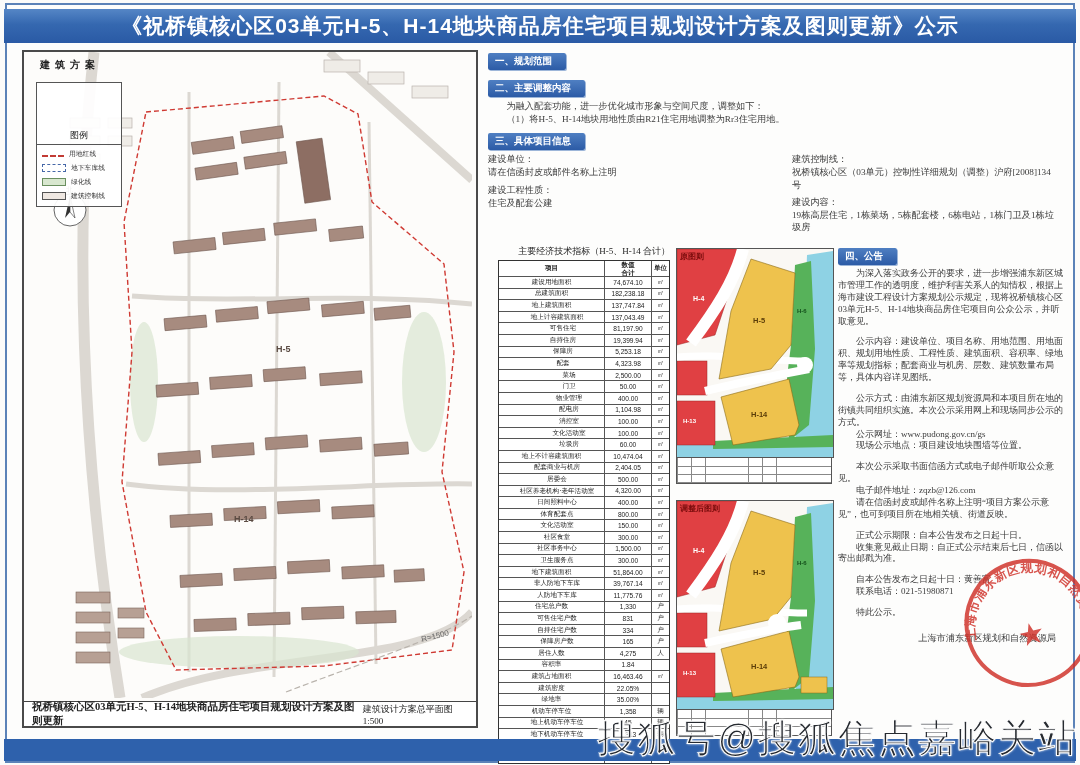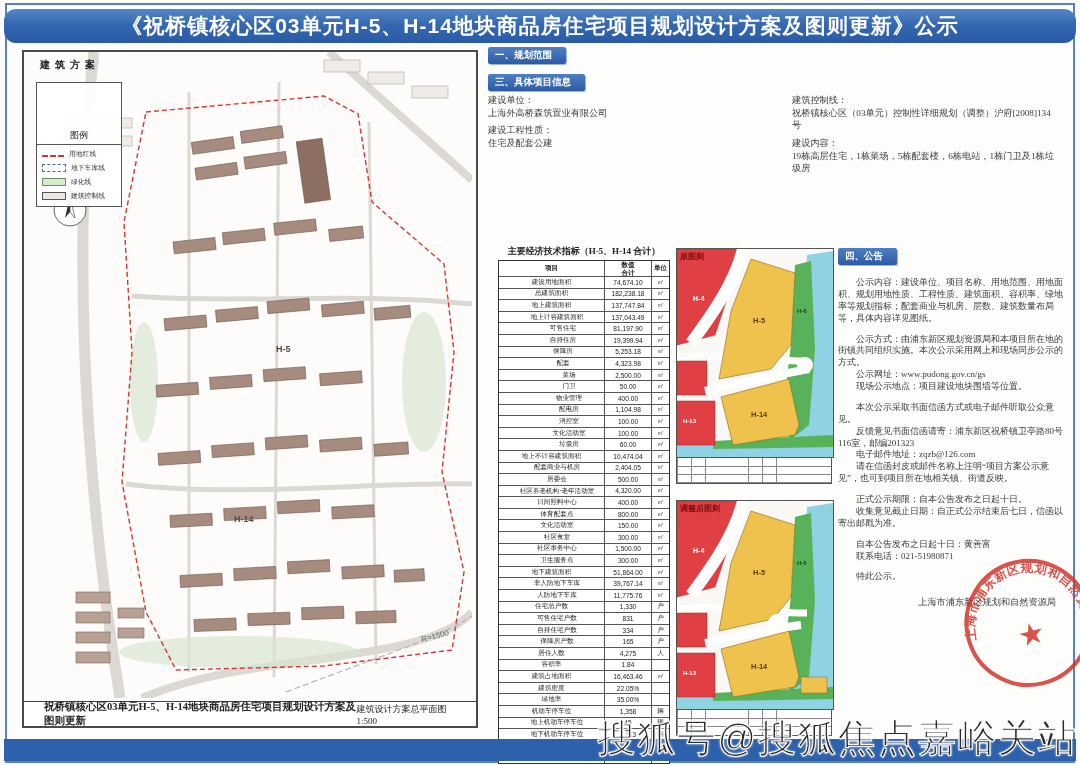--- a/index.html
+++ b/index.html
@@ -1,61 +1,61 @@
 <!DOCTYPE html>
 <html><head>
 <meta charset="utf-8">
 <style>
   html,body{margin:0;padding:0;}
   body{width:1080px;height:765px;position:relative;overflow:hidden;background:#fbfbfa;
        font-family:"Liberation Sans",sans-serif;color:#3a3a3a;}
   .poster{position:absolute;inset:3px 5px 2px 5px;border:2px solid #5b82b8;background:#fdfdfc;}
-  .titlebar{position:absolute;left:4px;right:4px;top:9px;height:34px;border-radius:12px;
+  .titlebar{position:absolute;left:4px;right:4px;top:9px;height:34px;border-radius:0;
        background:linear-gradient(180deg,#5586c6 0%,#3568b0 45%,#2a5aa5 100%);
        display:flex;align-items:center;justify-content:center;
        color:#fff;font-size:21px;font-weight:bold;letter-spacing:1px;}
   .bottombar{position:absolute;left:4px;right:4px;bottom:4px;height:22px;background:#2e61ac;}
 
   
   .plan{position:absolute;left:22px;top:50px;width:452px;height:674px;border:2px solid #4a4a4a;background:#fdfcfa;}
   .plan svg.site{position:absolute;left:0;top:0;}
   .plan-heading{position:absolute;left:16px;top:6px;font-size:10px;font-weight:bold;letter-spacing:5px;color:#1c1c1c;}
   .legend{position:absolute;left:12px;top:30px;width:84px;border:1px solid #555;background:rgba(255,255,255,.92);}
   .legend-title{text-align:center;font-size:9px;border-bottom:1px solid #555;padding:2px 0;color:#222;margin-top:44px;}
   .legend-row{display:flex;align-items:center;gap:5px;padding:4px 5px 0 5px;}
   .legend-row:last-child{padding-bottom:5px;}
   .sw{width:22px;height:8px;flex:0 0 22px;}
   .sw-red{height:0;border-top:2px dashed #c23b34;margin-top:3px;}
   .sw-blue{border:1px dashed #4668a8;background:#fff;height:6px;}
   .sw-green{border:1px solid #6a8f5f;background:#d8e7cf;height:6px;}
   .sw-box{border:1.5px solid #555;background:#efe8e2;height:6px;}
   .legend-label{font-size:6.8px;color:#333;}
   .plan-caption{position:absolute;left:0;right:0;bottom:0;height:24px;border-top:1.5px solid #444;background:#fff;
-       display:flex;justify-content:space-between;align-items:center;padding:0 20px;}
+       display:flex;justify-content:space-between;align-items:center;padding:0 8px;}
   .cap-l{font-size:10.5px;font-weight:bold;color:#222;font-family:"Liberation Serif",serif;}
   .cap-r{font-size:9px;color:#222;font-family:Liberation Serif, serif;}
 
   
-  .sections{position:absolute;left:488px;top:44px;right:14px;}
+  .sections{position:absolute;left:488px;top:50px;right:14px;}
   .sec{margin-bottom:4px;}
   .sec-h{display:inline-block;background:linear-gradient(180deg,#4f7fc2,#2c5ba6);color:#fff;
        font-size:9.5px;font-weight:bold;padding:2px 14px 2px 7px;border-radius:2px;margin-bottom:3px;
        box-shadow:1px 1px 0 #9db6d9;}
   .btxt{font-family:"Liberation Serif",serif;font-size:9.2px;line-height:1.42;color:#3b3b3b;}
   .para{text-indent:2em;}
   .s3-cols{display:flex;}
   .s3-left{width:300px;}
   .s3-right{width:262px;margin-left:4px;}
   .kv{margin-bottom:5px;}
   .kv .k{font-family:"Liberation Serif",serif;font-size:9.2px;color:#3b3b3b;}
   .kv .v{font-family:"Liberation Serif",serif;font-size:9.2px;color:#3b3b3b;line-height:1.35;}
 
   
   .tcol{position:absolute;left:498px;top:245px;width:172px;}
-  .t-title{font-size:9px;font-weight:bold;text-align:center;margin-bottom:2px;color:#222;
+  .t-title{font-size:9px;font-weight:normal;text-align:right;margin-bottom:2px;color:#222;
        font-family:"Liberation Serif",serif;}
   .tbl{border:1.5px solid #333;background:#fff;}
   .t-head,.t-row{display:flex;border-bottom:1px solid #555;}
   .t-row:last-child{border-bottom:none;}
   .t-name{flex:1;font-size:6.6px;display:flex;align-items:center;justify-content:center;
        border-right:1px solid #555;padding:1px 1px;text-align:center;color:#222;line-height:1.05;}
   .t-val{width:46px;flex:0 0 46px;font-size:6.6px;display:flex;align-items:center;justify-content:center;
        border-right:1px solid #555;color:#222;}
   .t-unit{width:17px;flex:0 0 17px;font-size:6.6px;display:flex;align-items:center;justify-content:center;color:#222;}
   .t-row{min-height:10.6px;}
@@ -240,27 +240,32 @@
     <span class="cap-l">祝桥镇核心区03单元H-5、H-14地块商品房住宅项目规划设计方案及图则更新</span>
     <span class="cap-r">建筑设计方案总平面图 1:500</span>
   </div>
 </div>
 
 <div class="sections">
   <div class="sec">
     <div class="sec-h">一、规划范围</div>
   </div>
   <div class="sec">
+    <div class="sec-h">二、主要调整内容</div>
+    <div class="btxt para">为融入配套功能，进一步优化城市形象与空间尺度，调整如下：</div>
+    <div class="btxt para">（1）将H-5、H-14地块用地性质由R21住宅用地调整为Rr3住宅用地。</div>
+  </div>
+  <div class="sec">
     <div class="sec-h">三、具体项目信息</div>
     <div class="s3-cols">
       <div class="s3-left">
 
           <div class="kv">
             <div class="k">建设单位：</div>
-            <div class="v">上海外高桥森筑置业有限公司</div>
+            <div class="v">请在信函封皮或邮件名称上注明</div>
           </div>
 
 
           <div class="kv">
             <div class="k">建设工程性质：</div>
             <div class="v">住宅及配套公建</div>
           </div>
         </div>
       <div class="s3-right">
 
@@ -603,32 +608,32 @@
       <text x="3" y="10" font-size="8" font-weight="bold" fill="#7a0c0c">调整后图则</text>
     </svg>
   </div>
   <div class="map-grid"></div>
 </div>
 
 <div class="ncol">
   <div class="sec-h">四、公告</div>
   <div class="btxt">
 
+      <p class="npara">为深入落实政务公开的要求，进一步增强浦东新区城市管理工作的透明度，维护利害关系人的知情权，根据上海市建设工程设计方案规划公示规定，现将祝桥镇核心区03单元H-5、H-14地块商品房住宅项目向公众公示，并听取意见。</p>
 
       <p class="npara gap">公示内容：建设单位、项目名称、用地范围、用地面积、规划用地性质、工程性质、建筑面积、容积率、绿地率等规划指标；配套商业与机房、层数、建筑数量布局等，具体内容详见图纸。</p>
 
       <p class="npara gap">公示方式：由浦东新区规划资源局和本项目所在地的街镇共同组织实施。本次公示采用网上和现场同步公示的方式。</p>
 
       <p class="npara">公示网址：www.pudong.gov.cn/gs</p>
 
       <p class="npara">现场公示地点：项目建设地块围墙等位置。</p>
 
       <p class="npara gap">本次公示采取书面信函方式或电子邮件听取公众意见。</p>
 
-      <p class="npara">反馈意见书面信函请寄：浦东新区祝桥镇卫亭路80号116室，邮编201323</p>
 
       <p class="npara">电子邮件地址：zqzb@126.com</p>
 
       <p class="npara">请在信函封皮或邮件名称上注明“项目方案公示意见”，也可到项目所在地相关镇、街道反映。</p>
 
       <p class="npara gap">正式公示期限：自本公告发布之日起十日。</p>
 
       <p class="npara">收集意见截止日期：自正式公示结束后七日，信函以寄出邮戳为准。</p>
 
       <p class="npara gap">自本公告发布之日起十日：黄善富</p>

